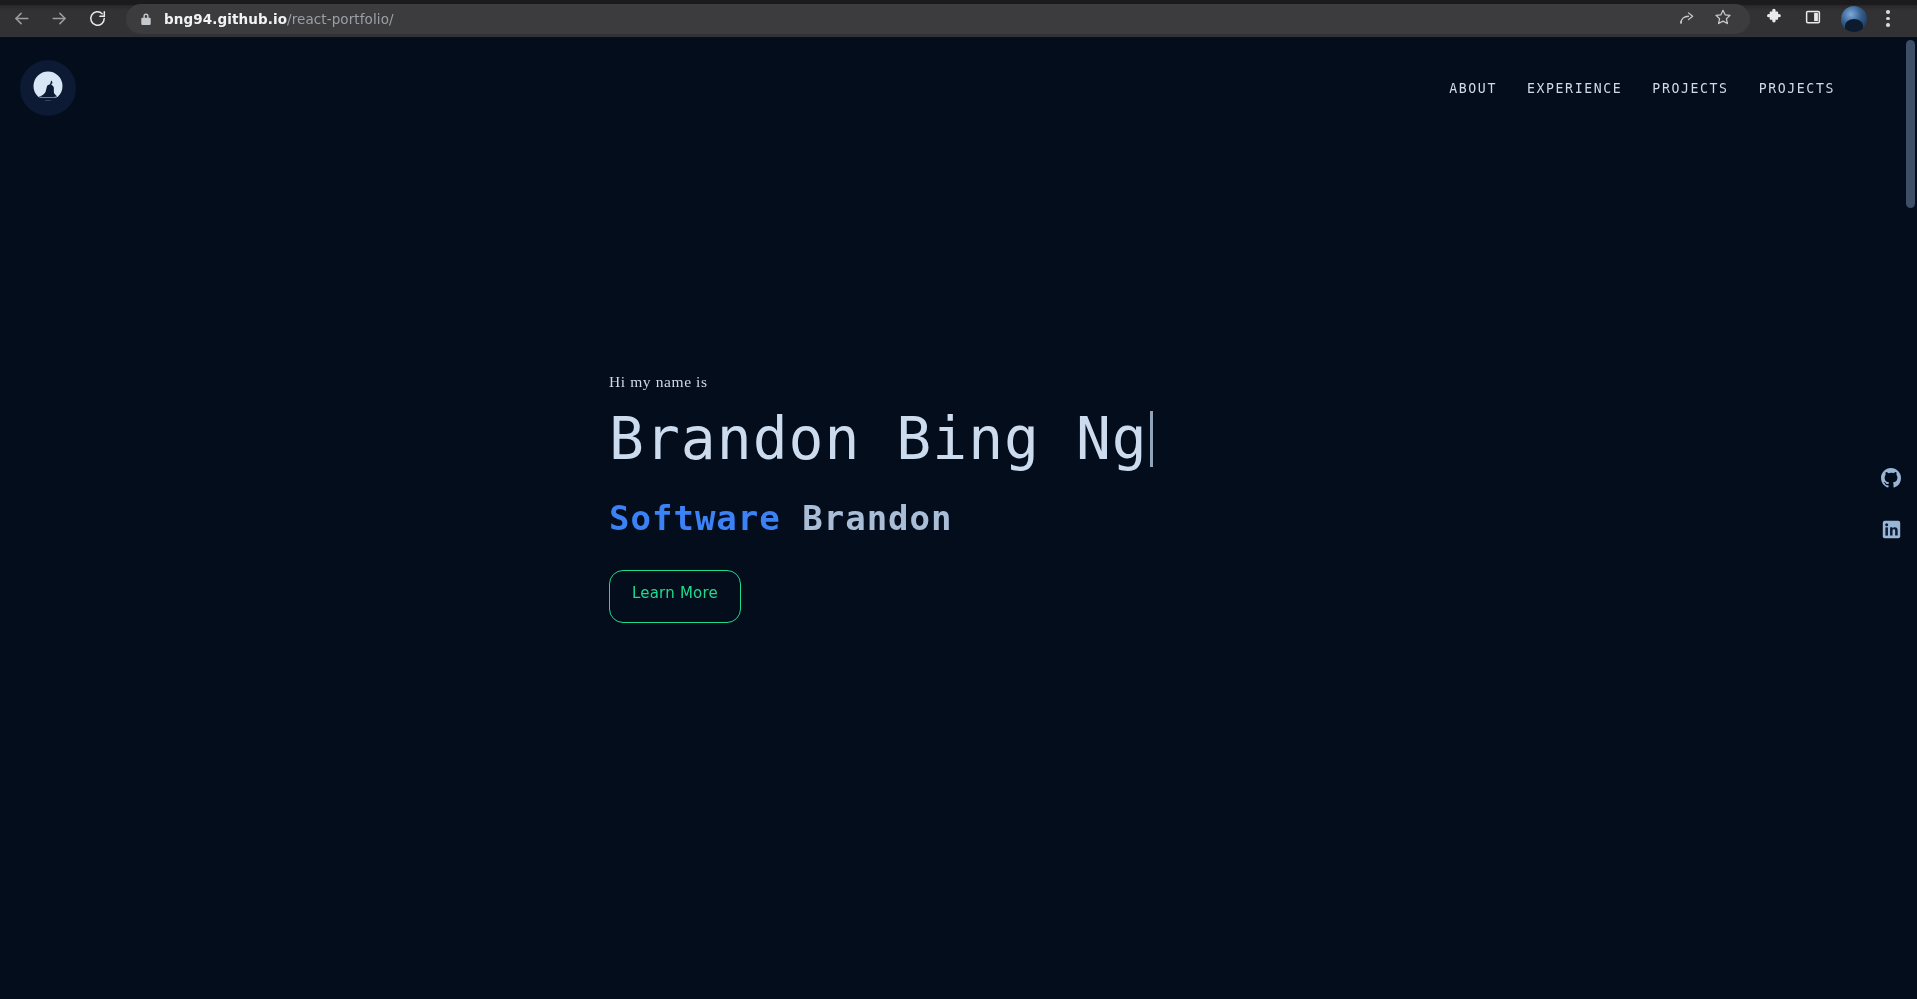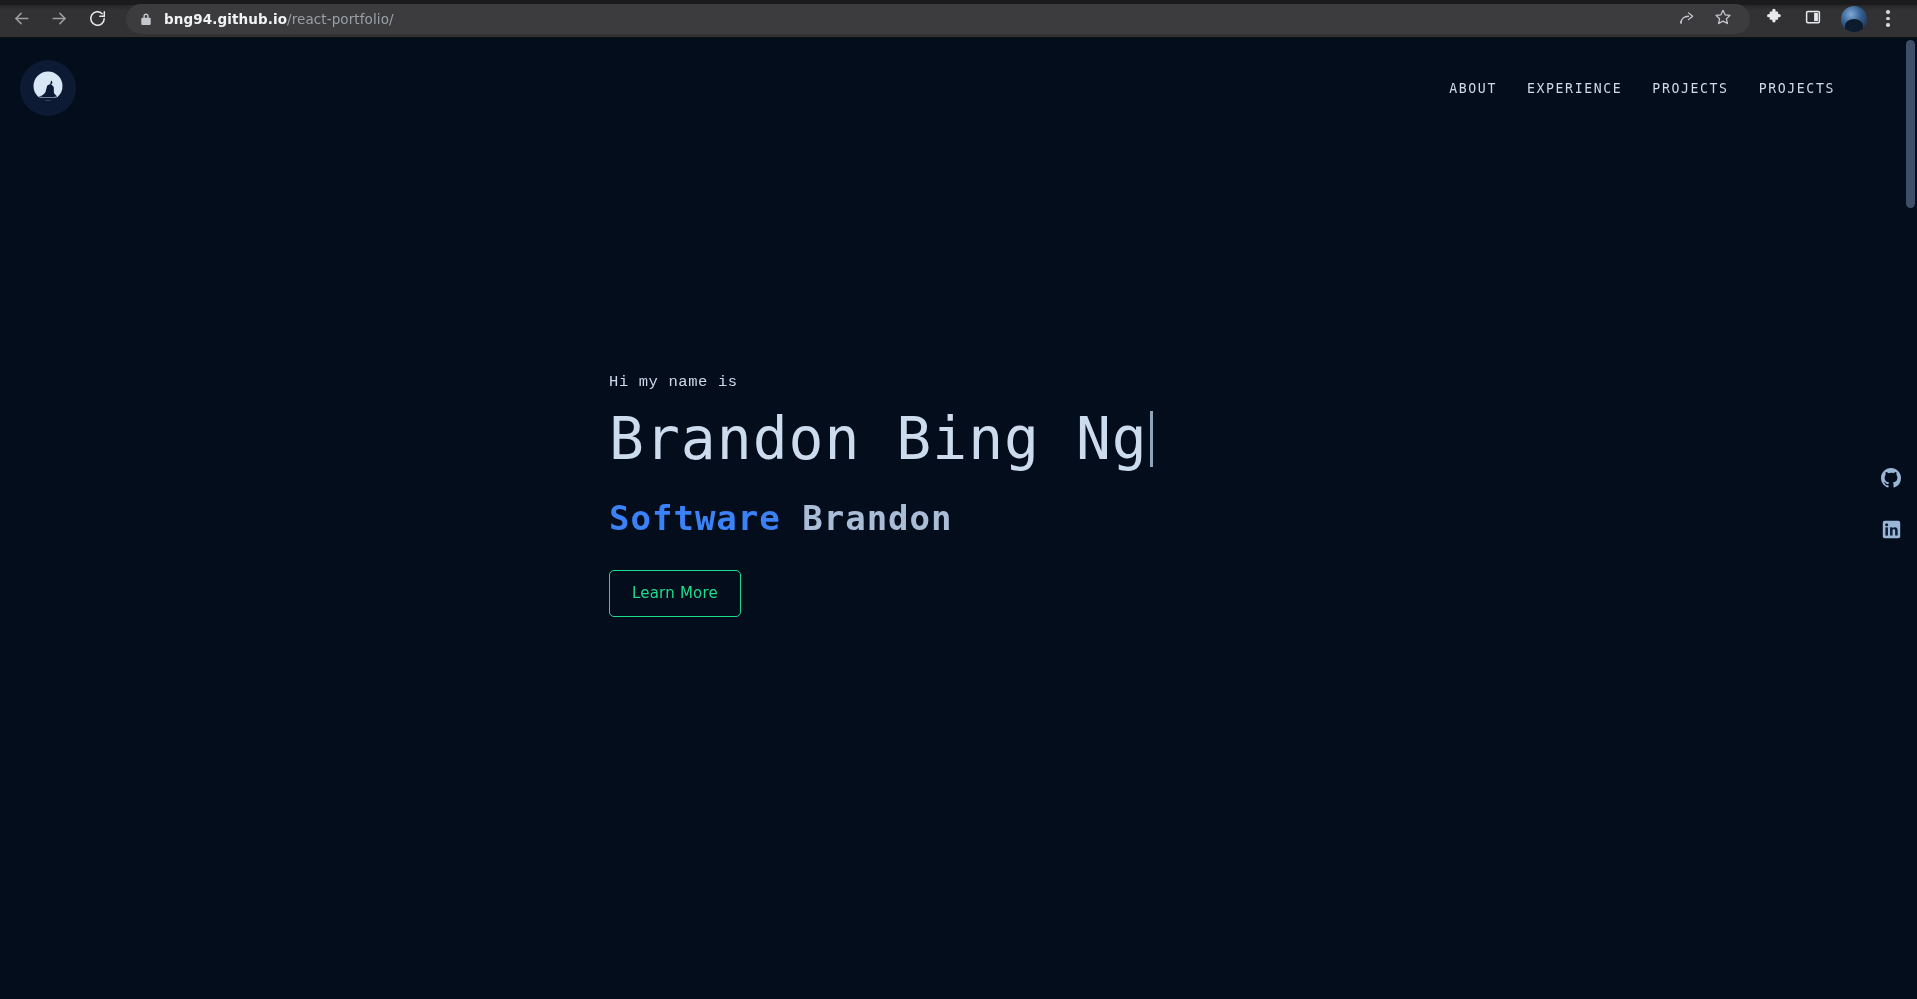--- a/index.html
+++ b/index.html
@@ -135,21 +135,21 @@
   }
 
   
   .hero {
     position: absolute;
     left: 609px;
     top: 335px;
     width: 700px;
   }
   .hero-greeting {
-    font-family: Liberation Mono, monospace;
+    font-family: Liberation Serif, serif;
     font-size: 15.5px;
     letter-spacing: 0.6px;
     color: #cdd9e8;
     margin-bottom: 18px;
   }
   .hero-name {
     font-family: "DejaVu Sans Mono", monospace;
     font-size: 58px;
     font-weight: 400;
     letter-spacing: 1px;
@@ -180,23 +180,23 @@
     font-family: "DejaVu Sans Mono", monospace;
     font-size: 14.2px;
     line-height: 1.48;
     letter-spacing: 0.35px;
     color: #cfdcea;
     max-width: 490px;
   }
   .hero-btn {
     margin-top: 32px;
     display: inline-block;
-    padding: 13px 22px 14px;
+    padding: 13px 22px 20px;
     border: 1.4px solid #1ddb8e;
-    border-radius: 5px;
+    border-radius: 14px;
     background: transparent;
     color: #1ddb8e;
     font-family: "DejaVu Sans", sans-serif;
     font-size: 15px;
     letter-spacing: 0.2px;
     cursor: pointer;
   }
 
   
   .social-rail {

